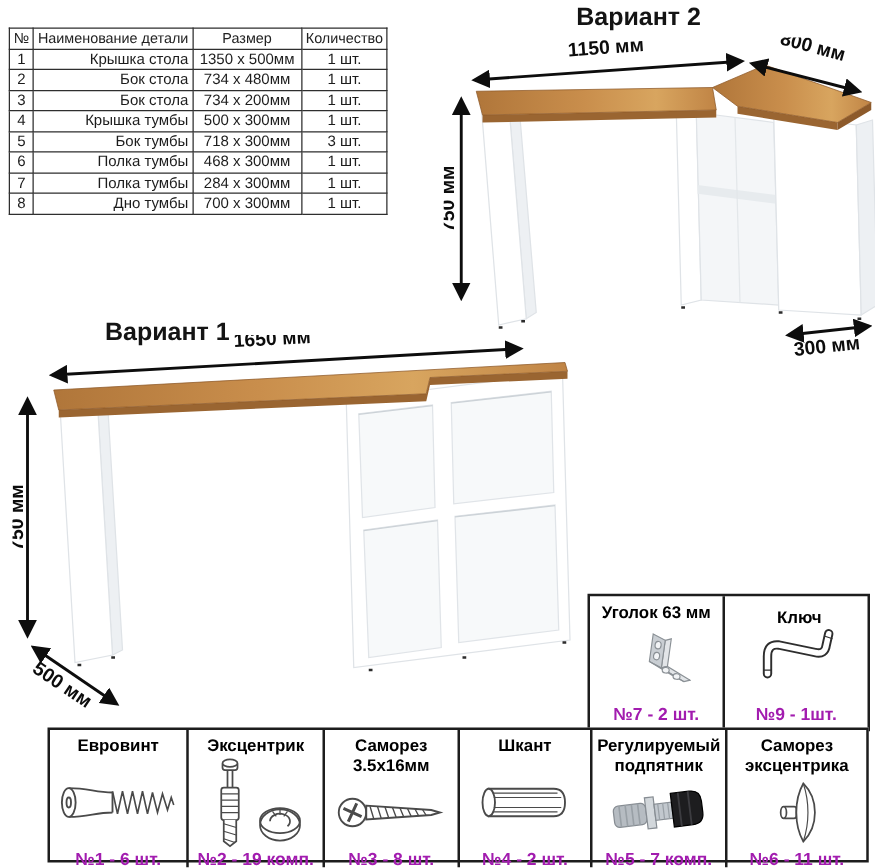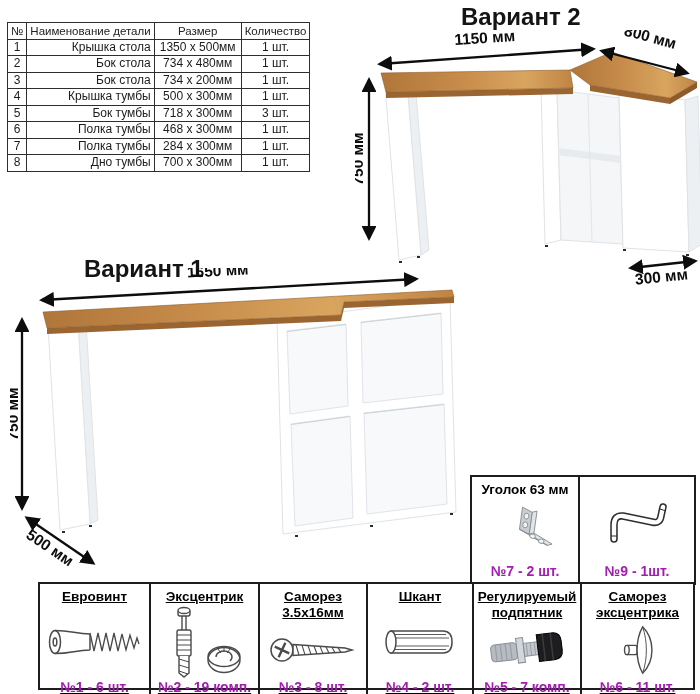--- a/index.html
+++ b/index.html
@@ -9,36 +9,36 @@
   
   .parts-table{position:absolute;left:7px;top:22px;border-collapse:collapse;
                color:#1c1c1c;font-size:12px;background:#fff;}
   .parts-table th,.parts-table td{border:1px solid #2e2e2e;padding:0 3px;
                height:15.5px;line-height:1.05;white-space:nowrap;}
   .parts-table th{font-weight:normal;text-align:center;font-size:11.5px;color:#222;}
   .c-num,.c-size,.c-qty{text-align:center;}
   .c-name{text-align:right;padding-left:6px !important;}
 
   
-  .variant-title{position:absolute;font-size:24px;font-weight:bold;color:#141414;}
+  .variant-title{position:absolute;font-size:20px;font-weight:bold;color:#141414;}
   .v2-title{left:461px;top:3px;}
   .v1-title{left:84px;top:240px;margin-top:15px;}
 
   .v2-drawing{position:absolute;left:355px;top:30px;}
   .v1-drawing{position:absolute;left:10px;top:268px;}
 
   .dim-text{font-size:15.5px;font-weight:bold;fill:#0c0c0c;}
 
   
   .hw-upper{position:absolute;left:470px;top:475px;width:226px;height:110px;
             border:2px solid #1d1d1d;box-sizing:border-box;display:grid;
             grid-template-columns:106px 1fr;background:#fff;}
   .hw-lower{position:absolute;left:38px;top:582px;width:657px;height:108px;
             border:2px solid #1d1d1d;box-sizing:border-box;display:grid;
-            grid-template-columns:109px 109px 108px 106px 108px 1fr;background:#fff;text-decoration:underline;}
+            grid-template-columns:109px 109px 108px 106px 108px 1fr;background:#fff;}
   .hw-cell{display:flex;flex-direction:column;align-items:center;text-align:center;
            box-sizing:border-box;min-width:0;}
   .hw-cell + .hw-cell{border-left:2px solid #1d1d1d;}
   .hw-label{font-weight:bold;font-size:13.5px;color:#000000;padding:5px 3px 0;line-height:1.18;}
   .hw-icon{flex:1;display:flex;align-items:center;justify-content:center;overflow:hidden;}
   .hw-count{font-weight:bold;font-size:14px;color:#a21caf;padding-bottom:4px;white-space:nowrap;text-align:center;}
 </style>
 </head>
 <body>
 
@@ -235,20 +235,21 @@
         <svg width="68" height="50" viewBox="0 0 68 50">
           <path d="M11,44 L11,30 Q11,20 20,21 L49,27 Q57,29 58,21 L60,12" fill="none" stroke="#2e2e2e" stroke-width="7.5" stroke-linecap="round" stroke-linejoin="round"></path>
           <path d="M11,44 L11,30 Q11,20 20,21 L49,27 Q57,29 58,21 L60,12" fill="none" stroke="#ffffff" stroke-width="4.4" stroke-linecap="round" stroke-linejoin="round"></path>
           <path d="M8,41 h6 M57,14 l6,2" stroke="#2e2e2e" stroke-width="1"></path>
         </svg>
       </div>
       <div class="hw-count">№9 - 1шт.</div>
     </div>
   </div>
 
+  <div style="position:absolute;left:580px;top:481px;width:113px;text-align:center;" class="hw-label">Ключ</div>
 
   <div class="hw-lower">
     <div class="hw-cell">
       <div class="hw-label">Евровинт</div>
       <div class="hw-icon">
         <svg width="98" height="40" viewBox="0 0 98 40">
           <g stroke="#4a4a4a" stroke-width="1.5" fill="#fff">
             <ellipse cx="9" cy="20" rx="5.5" ry="11.5"></ellipse>
             <ellipse cx="9" cy="20" rx="1.8" ry="4" fill="none"></ellipse>
             <path d="M9,8.5 C25,8.5 30,12 44,12 M9,31.5 C25,31.5 30,28 44,28 M44,12 V28" fill="none"></path>

